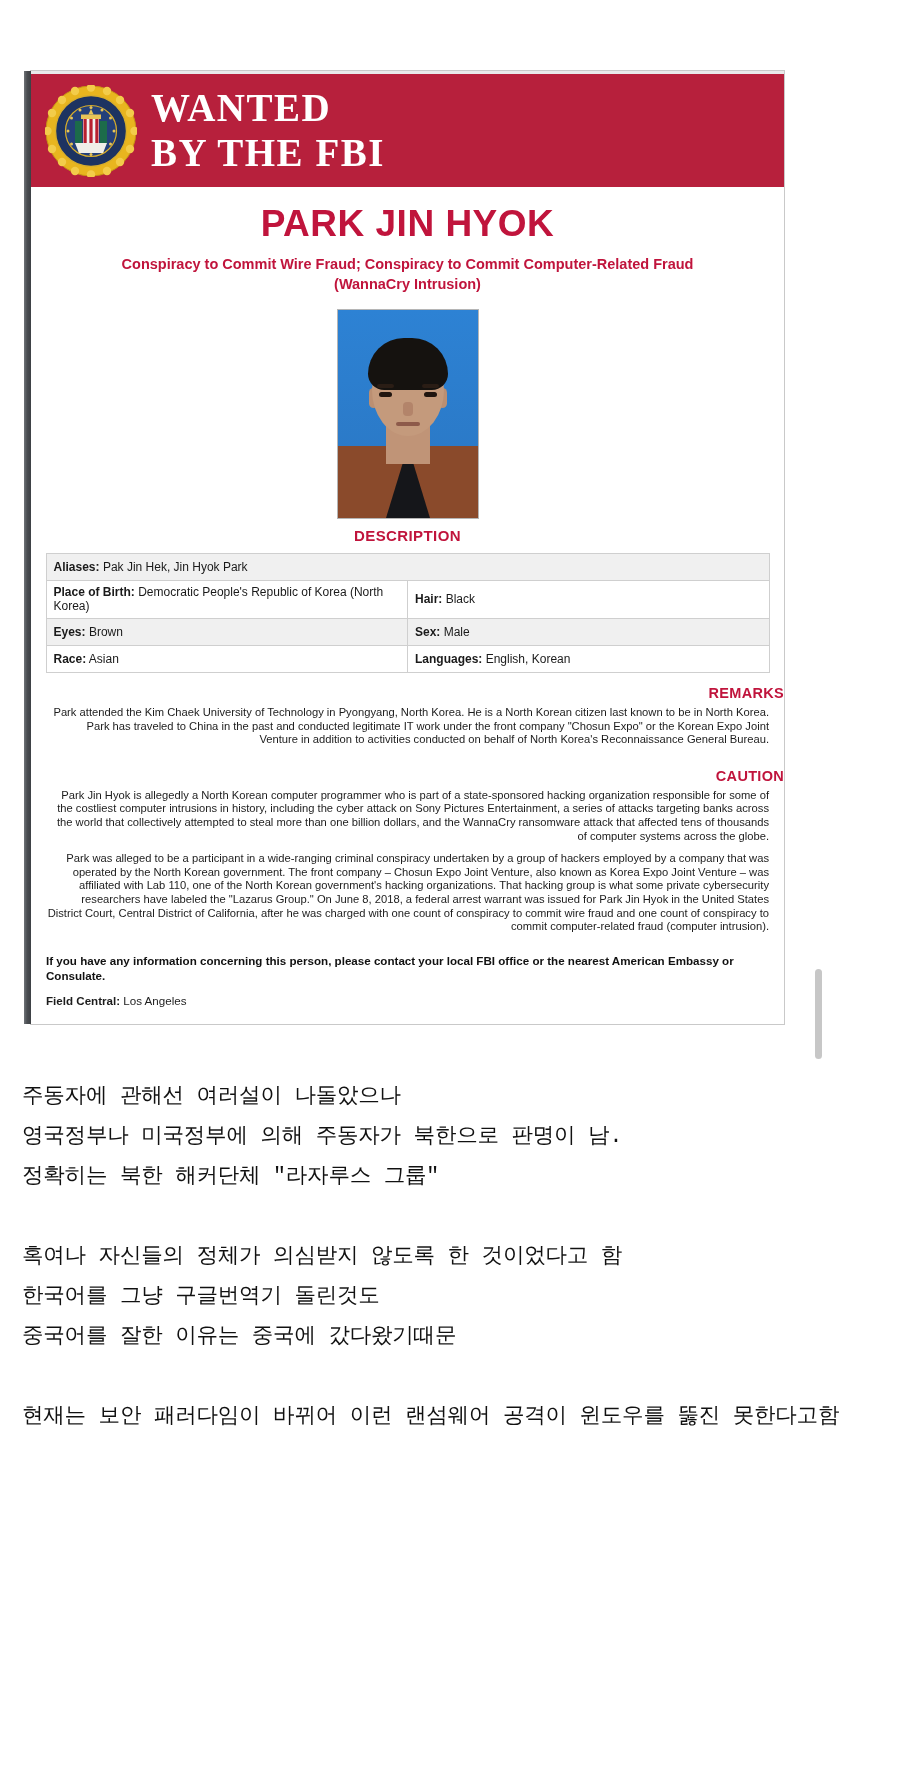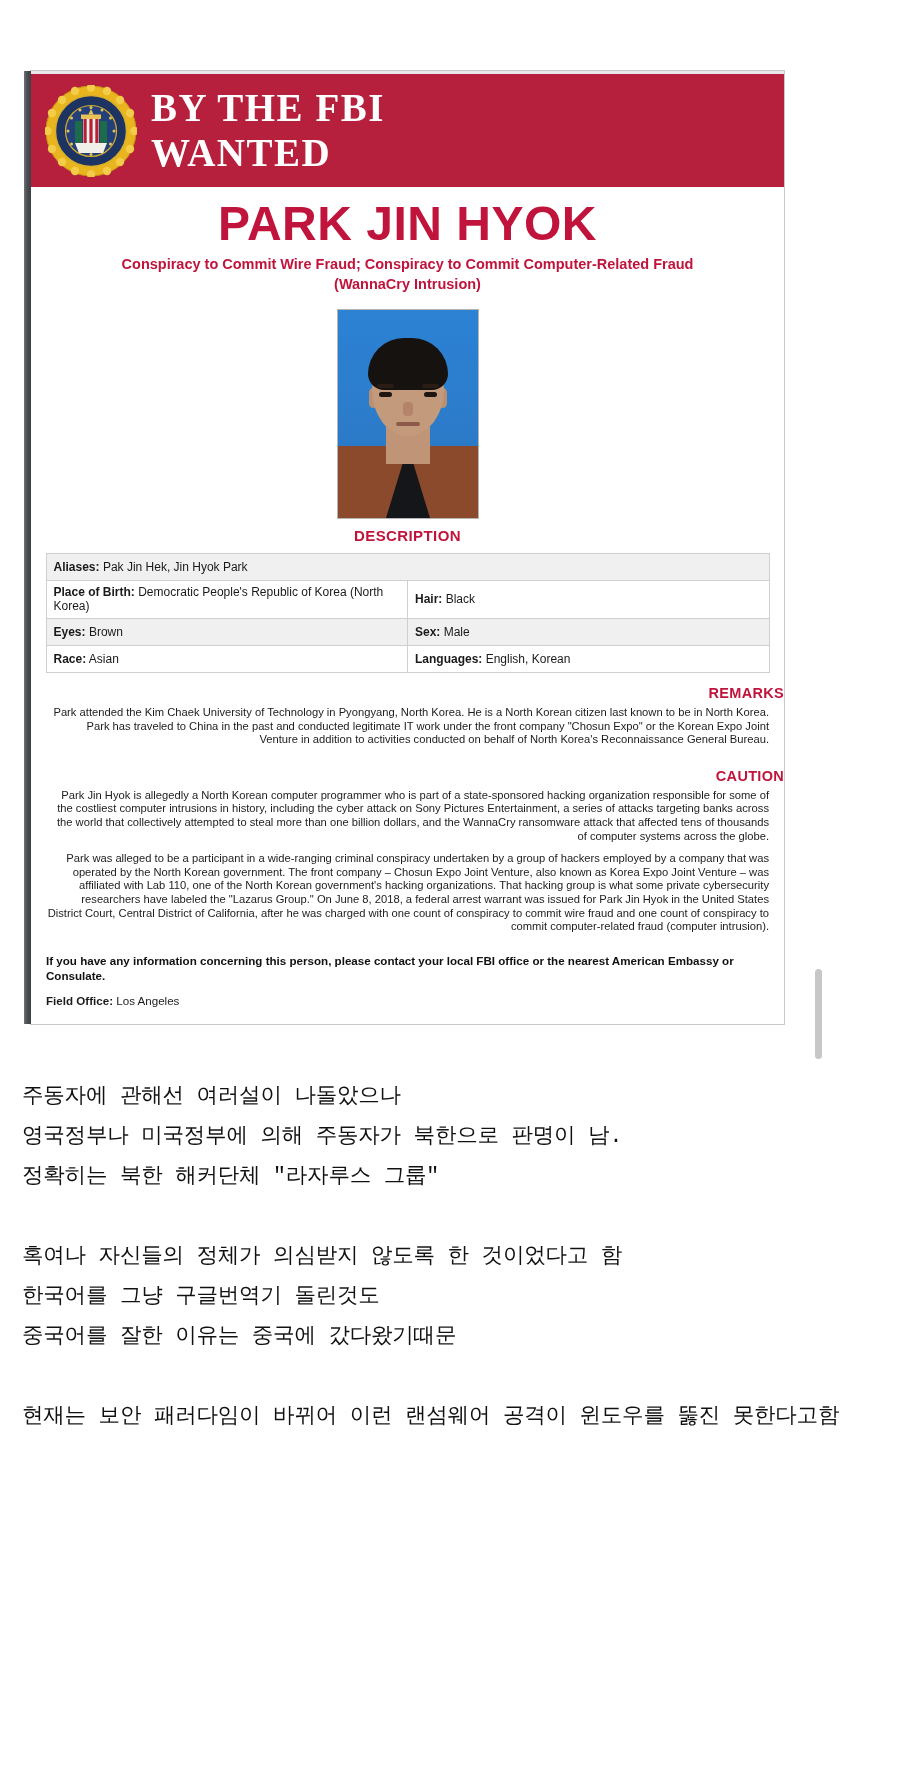--- a/index.html
+++ b/index.html
@@ -70,21 +70,21 @@
     line-height: 45px;
     letter-spacing: 1.5px;
     white-space: nowrap;
   }
 
   
   .subject-name {
     text-align: center;
     color: #c0143c;
     font-weight: 700;
-    font-size: 48px;
+    font-size: 37px;
     line-height: 50px;
     letter-spacing: 0.5px;
     padding: 12px 0 4px;
     font-family: "Liberation Sans", sans-serif;
     font-stretch: condensed;
   }
   .charges {
     text-align: center;
     color: #c0143c;
     font-weight: 700;
@@ -295,22 +295,22 @@
             <rect x="50.3" y="33" width="3.2" height="25" fill="#b8202f"></rect>
             <rect x="36" y="29.5" width="20" height="4.5" fill="#e8c457"></rect>
             <rect x="30" y="36" width="7" height="22" fill="#1c6b4a"></rect>
             <rect x="55" y="36" width="7" height="22" fill="#1c6b4a"></rect>
             <path d="M30 58 L62 58 L58 68 L34 68 Z" fill="#f0efe8"></path>
             <path d="M46 24 l2.6 5.5 -5.2 0 Z" fill="#e8c457"></path>
           </g>
         </svg>
       </div>
       <div class="banner-titles">
+        <div class="banner-line">WANTED</div>
         <div class="banner-line">BY THE FBI</div>
-        <div class="banner-line">WANTED</div>
       </div>
     </div>
 
     <div class="subject-name">PARK JIN HYOK</div>
     <div class="charges">Conspiracy to Commit Wire Fraud; Conspiracy to Commit Computer-Related Fraud</div>
     <div class="charges">(WannaCry Intrusion)</div>
 
     <div class="photo-block">
       <div class="photo">
         <div class="ph-bg"></div>
@@ -353,21 +353,21 @@
     </table>
 
     <div class="section-h">REMARKS</div>
     <p class="body-p">Park attended the Kim Chaek University of Technology in Pyongyang, North Korea.  He is a North Korean citizen last known to be in North Korea.  Park has traveled to China in the past and conducted legitimate IT work under the front company "Chosun Expo" or the Korean Expo Joint Venture in addition to activities conducted on behalf of North Korea's Reconnaissance General Bureau.</p>
 
     <div class="section-h">CAUTION</div>
     <p class="body-p">Park Jin Hyok is allegedly a North Korean computer programmer who is part of a state-sponsored hacking organization responsible for some of the costliest computer intrusions in history, including the cyber attack on Sony Pictures Entertainment, a series of attacks targeting banks across the world that collectively attempted to steal more than one billion dollars, and the WannaCry ransomware attack that affected tens of thousands of computer systems across the globe.</p>
     <p class="body-p">Park was alleged to be a participant in a wide-ranging criminal conspiracy undertaken by a group of hackers employed by a company that was operated by the North Korean government.  The front company – Chosun Expo Joint Venture, also known as Korea Expo Joint Venture – was affiliated with Lab 110, one of the North Korean government's hacking organizations.  That hacking group is what some private cybersecurity researchers have labeled the "Lazarus Group."  On June 8, 2018, a federal arrest warrant was issued for Park Jin Hyok in the United States District Court, Central District of California, after he was charged with one count of conspiracy to commit wire fraud and one count of conspiracy to commit computer-related fraud (computer intrusion).</p>
 
     <p class="contact-p">If you have any information concerning this person, please contact your local FBI office or the nearest American Embassy or Consulate.</p>
-    <p class="field-office"><span class="k">Field Office:</span> <span>Los Angeles</span></p>
+    <p class="field-office"><span class="k">Field Central:</span> <span>Los Angeles</span></p>
   </div>
 </div>
 
 <div class="caption">
   <p>주동자에 관해선 여러설이 나돌았으나</p>
   <p>영국정부나 미국정부에 의해 주동자가 북한으로 판명이 남.</p>
   <p>정확히는 북한 해커단체 "라자루스 그룹"</p>
   <div class="gap"></div>
   <p>혹여나 자신들의 정체가 의심받지 않도록 한 것이었다고 함</p>
   <p>한국어를 그냥 구글번역기 돌린것도</p>

